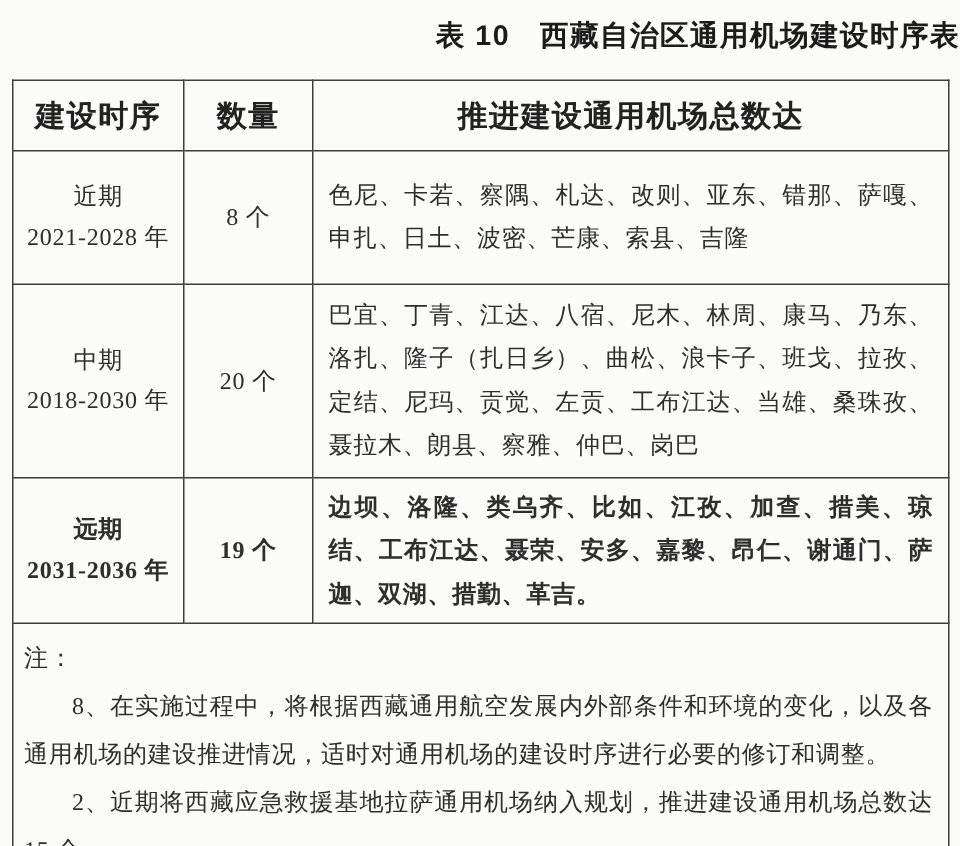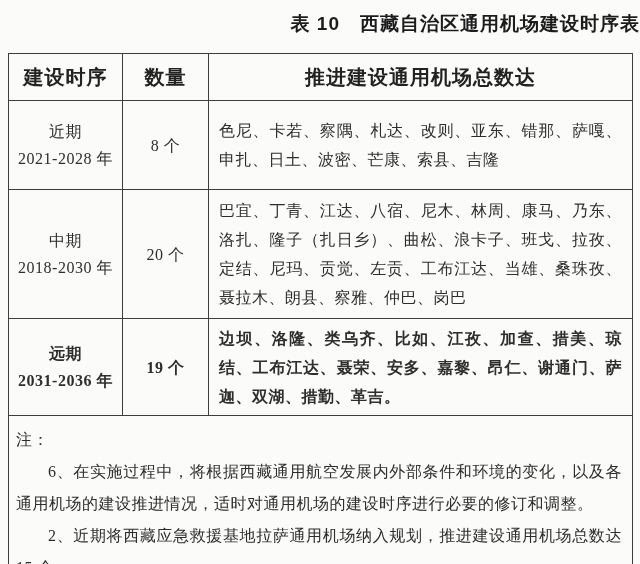--- a/index.html
+++ b/index.html
@@ -123,20 +123,20 @@
           <div>远期</div>
           <div>2031-2036 年</div>
         </td>
         <td class="c-count">19 个</td>
         <td class="c-loc">边坝、洛隆、类乌齐、比如、江孜、加查、措美、琼结、工布江达、聂荣、安多、嘉黎、昂仁、谢通门、萨迦、双湖、措勤、革吉。</td>
       </tr>
 
       <tr class="notes-row">
         <td class="notes-cell" colspan="3">
           <div class="note-label">注：</div>
-          <p class="note-p">6、在实施过程中，将根据西藏通用航空发展内外部条件和环境的变化，以及各通用机场的建设推进情况，适时对通用机场的建设时序进行必要的修订和调整。</p>
+          <p class="note-p">8、在实施过程中，将根据西藏通用航空发展内外部条件和环境的变化，以及各通用机场的建设推进情况，适时对通用机场的建设时序进行必要的修订和调整。</p>
           <p class="note-p">2、近期将西藏应急救援基地拉萨通用机场纳入规划，推进建设通用机场总数达 15 个。</p>
         </td>
       </tr>
     </tbody>
   </table>
 
 </div>
 
 </body></html>

